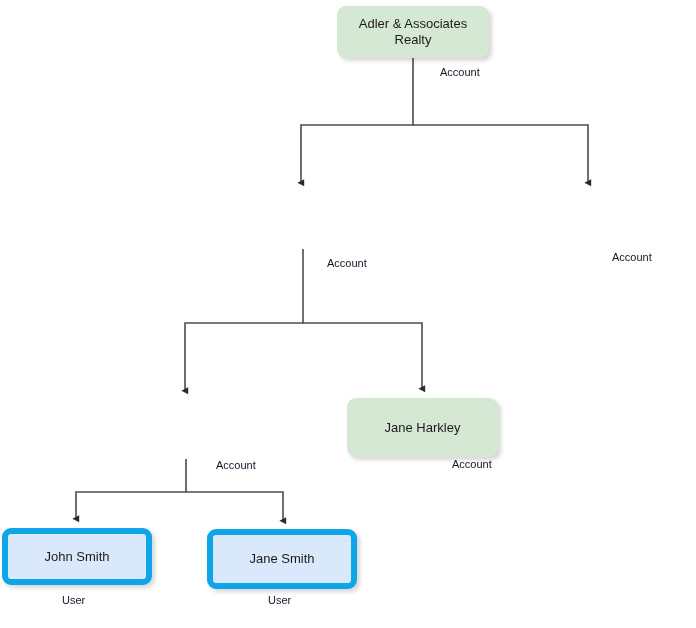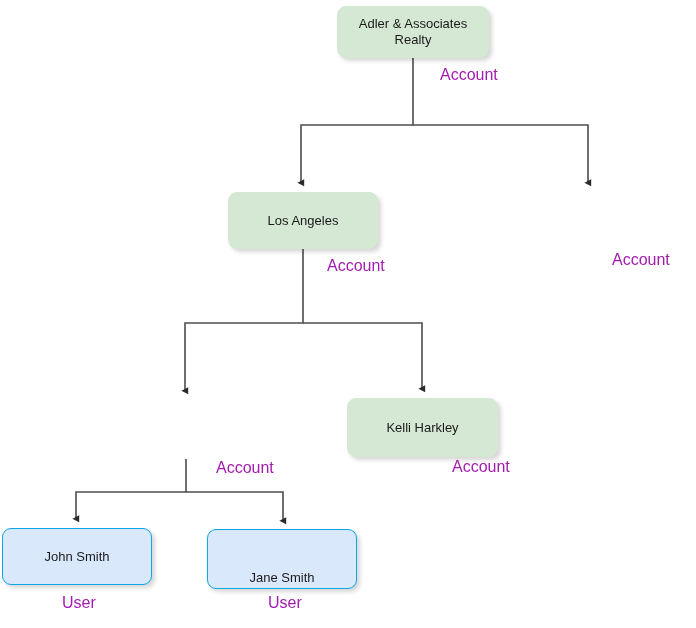--- a/index.html
+++ b/index.html
@@ -37,27 +37,27 @@
     padding: 2px 8px;
     z-index: 2;
   }
   .node-account {
     background: #d5e8d4;
     border: 1px solid #d5e8d4;
     box-shadow: 3px 3px 4px rgba(0,0,0,0.16);
   }
   .node-user {
     background: #dae8fc;
-    border: 1px solid #0ea5e9;
+    border: 6px solid #0ea5e9;
     box-shadow: 3px 3px 4px rgba(0,0,0,0.16);
   }
   .edge-label {
     position: absolute;
-    font-size: 16px;
-    color: #a21caf;
+    font-size: 11px;
+    color: #0f172a;
     white-space: nowrap;
     background: transparent;
     z-index: 3;
   }
   .node-text {
     display: block;
   }
 </style>
 </head>
 <body>
@@ -90,35 +90,32 @@
     </g>
     <g>
       <path d="M186,492 L283,492 L283,521" fill="none" stroke="#4d4d4d" stroke-width="1.6" marker-end="url(#arrowhead)"></path>
     </g>
   </svg>
 
   <div class="node node-account" style="left:337px; top:6px; width:152px; height:52px;">
     <span class="node-text">Adler &amp; Associates Realty</span>
   </div>
 
-  <div class="node node-account" style="left:228px; top:192px; width:150px; height:57px;">
-    <span class="node-text">Los Angeles</span>
-  </div>
 
 
 
   <div class="node node-account" style="left:347px; top:398px; width:151px; height:59px;">
-    <span class="node-text">Kelli Harkley</span>
+    <span class="node-text">Jane Harkley</span>
   </div>
 
   <div class="node node-user" style="left:2px; top:528px; width:150px; height:57px;">
     <span class="node-text">John Smith</span>
   </div>
 
-  <div class="node node-user" style="left:207px; top:529px; width:150px; height:60px;align-items:flex-end;">
+  <div class="node node-user" style="left:207px; top:529px; width:150px; height:60px;">
     <span class="node-text">Jane Smith</span>
   </div>
 
   <div class="edge-label" style="left:440px; top:66px;">Account</div>
 
   <div class="edge-label" style="left:327px; top:257px;">Account</div>
 
   <div class="edge-label" style="left:612px; top:251px;">Account</div>
 
   <div class="edge-label" style="left:216px; top:459px;">Account</div>

